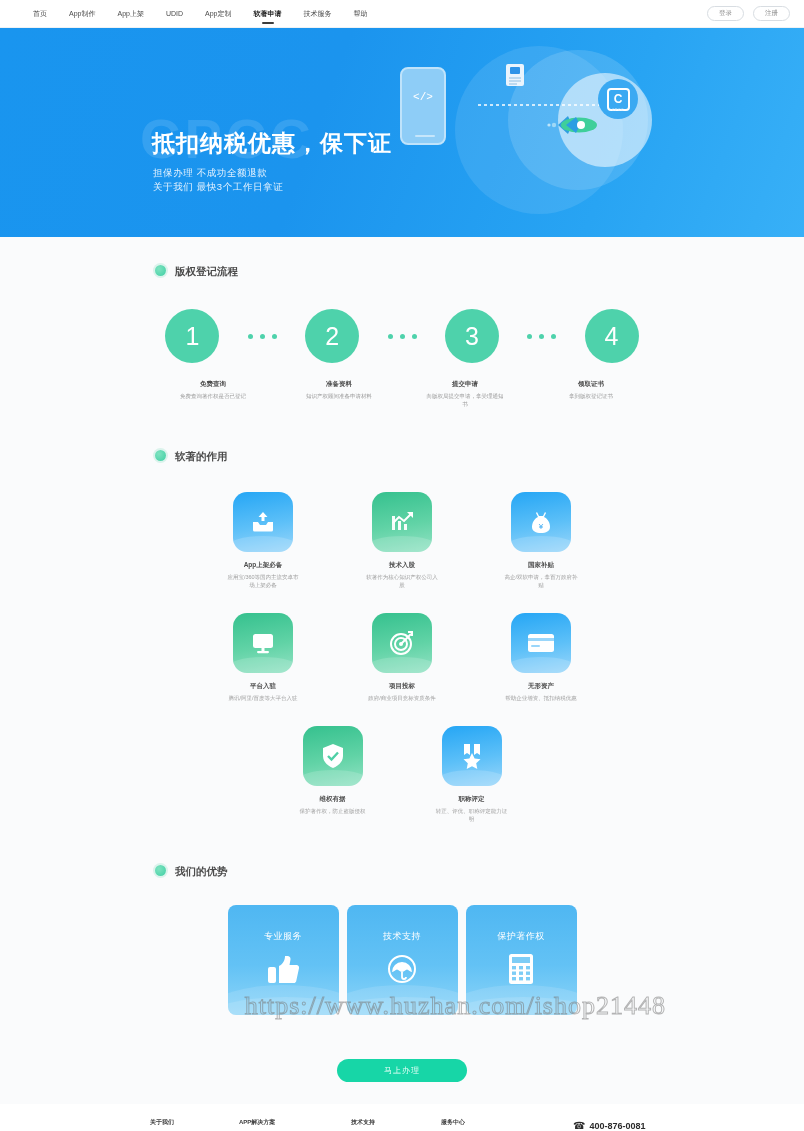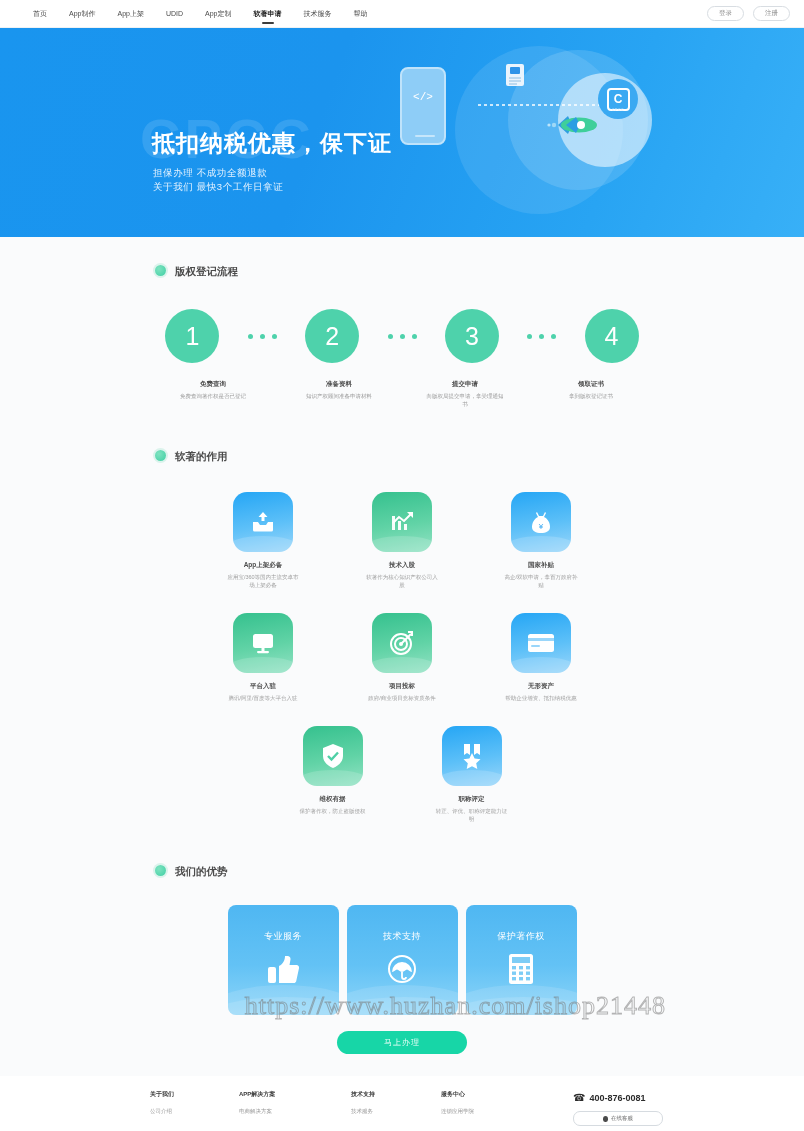--- a/index.html
+++ b/index.html
@@ -148,21 +148,21 @@
     position:absolute;left:-12%;bottom:-14px;width:130%;height:44px;border-radius:48% 52% 0 0;
     background:rgba(255,255,255,0.13);
   }
   .adv .wave2{
     position:absolute;left:-18%;bottom:-22px;width:140%;height:40px;border-radius:50% 50% 0 0;
     background:rgba(255,255,255,0.13);
   }
   .adv-label{color:#ffffff;font-size:9px;margin-top:25px;position:relative;z-index:3;letter-spacing:.5px;}
   .adv-icon{margin-top:10px;position:relative;z-index:3;}
   
-  .cta-wrap{display:flex;justify-content:center;margin-top:16px;}
+  .cta-wrap{display:flex;justify-content:center;margin-top:44px;}
   .cta{
     width:130px;height:23px;border-radius:12px;background:#17d6a7;color:#eafff8;
     font-size:8px;display:flex;align-items:center;justify-content:center;cursor:pointer;
     letter-spacing:1px;
   }
   
   .footer{margin-top:22px;background:#ffffff;position:relative;height:115px;}
   .footer-cols{display:flex;padding-left:150px;padding-top:14px;}
   .fcol{width:89px;}
   .fcol h4{font-size:6px;color:#3c3c3c;margin:0 0 9px 0;font-weight:bold;}

